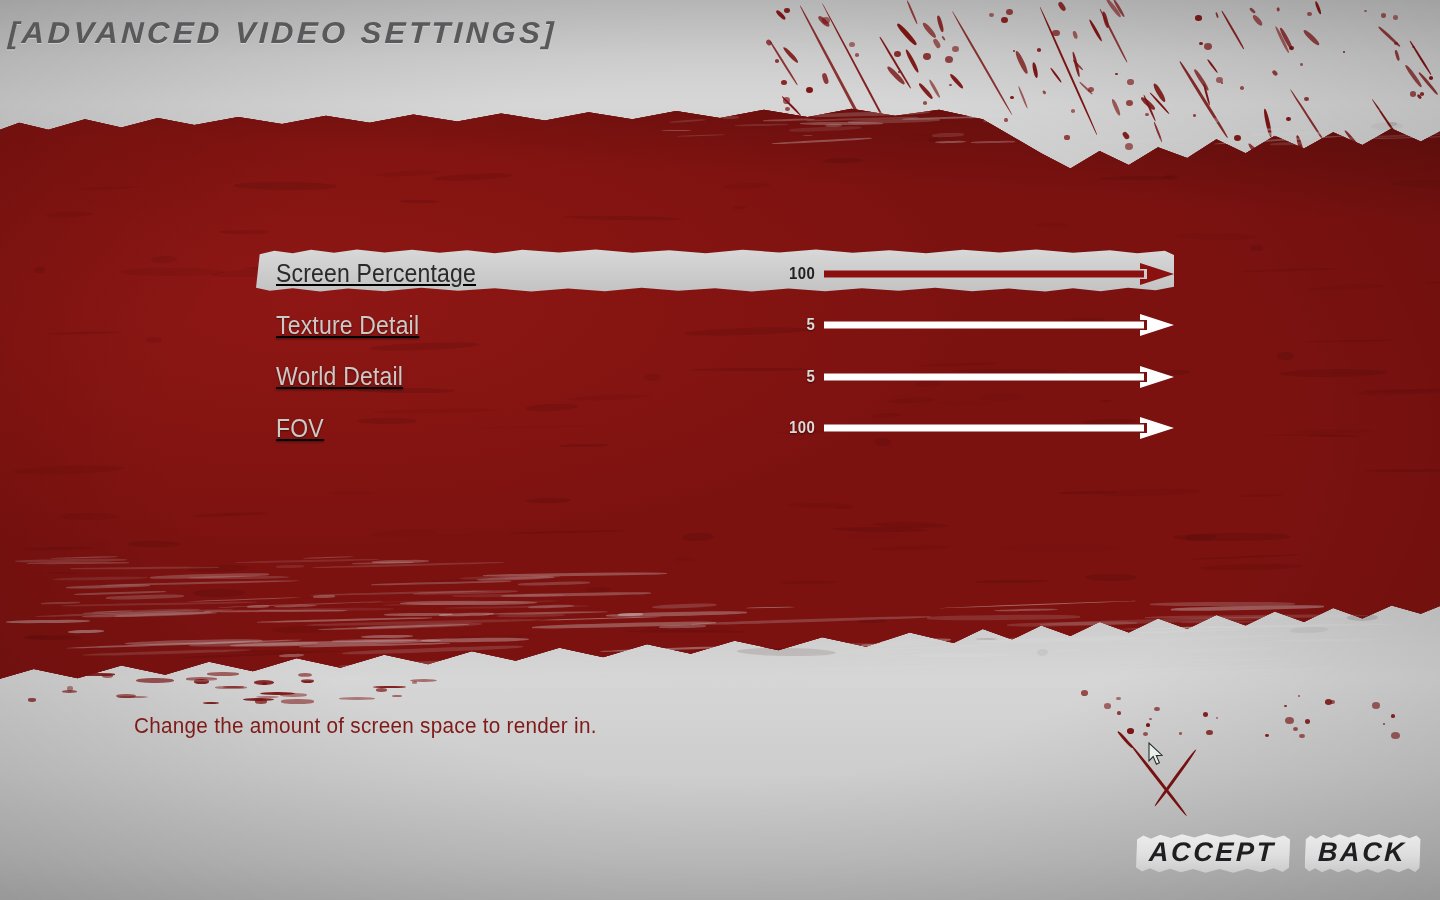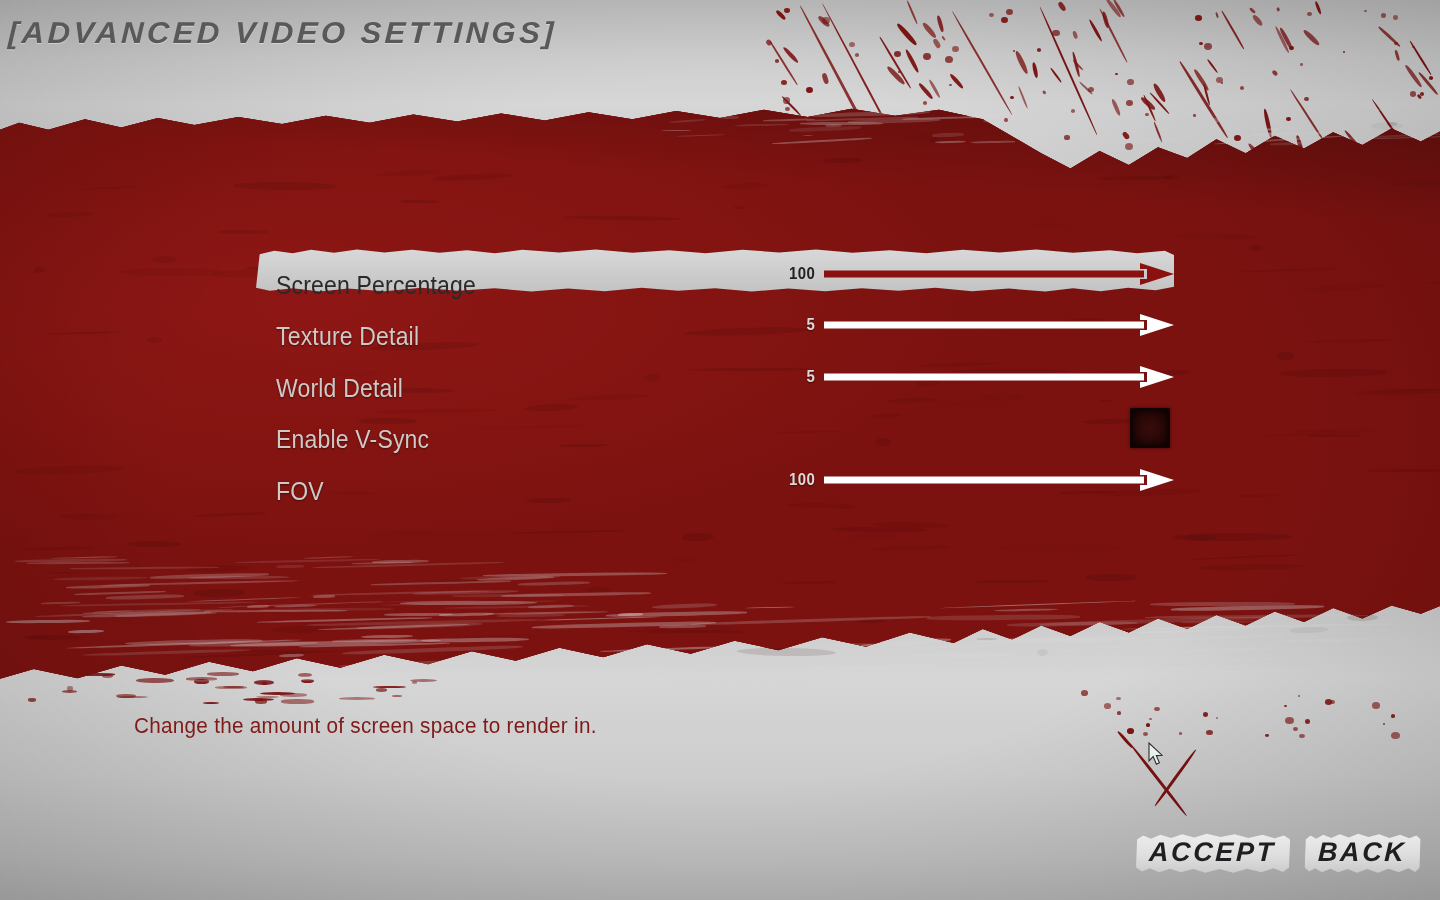--- a/index.html
+++ b/index.html
@@ -108,21 +108,22 @@
   
   #menu {
     position: absolute;
     left: 256px; top: 248px;
     width: 918px;
   }
   .row {
     position: relative;
     height: 51.5px;
     display: flex;
-    align-items: flex-end;
+    align-items: center;
+    text-decoration: underline;
   }
   .row-highlight {
     position: absolute;
     left: 0; top: 1px;
     width: 918px; height: 43px;
     background: linear-gradient(180deg, #d8d8d8 0%, #cecece 48%, #c3c3c3 100%);
     clip-path: polygon(
       0.4% 12%, 2% 4%, 4% 10%, 6% 2%, 8.5% 9%, 11% 1%, 14% 8%, 17% 2%, 20% 9%,
       23% 3%, 26% 10%, 29% 2%, 33% 8%, 37% 1%, 41% 9%, 45% 3%, 49% 10%, 53% 2%,
       57% 8%, 61% 1%, 65% 9%, 69% 3%, 73% 10%, 77% 2%, 81% 8%, 85% 1%, 89% 9%,
@@ -794,24 +795,20 @@
           <div class="slider-value">5</div>
           <div>
             <svg class="slider-arrow" width="350" height="26" viewBox="0 0 350 26">
               <line x1="0" y1="13" x2="320" y2="13" stroke="#ffffff" stroke-width="7"></line>
               <path d="M 316 2 L 316 8 L 323 8 L 323 18 L 316 18 L 316 24 L 350 13 Z" fill="#ffffff"></path>
             </svg>
           </div>
         </div>
       </div>
       <div class="row">
-        <div class="row-label">Enable V-Sync</div>
-        <div class="checkbox unchecked"></div>
-      </div>
-      <div class="row">
         <div class="row-label">FOV</div>
         <div class="control">
           <div class="slider-value">100</div>
           <div>
             <svg class="slider-arrow" width="350" height="26" viewBox="0 0 350 26">
               <line x1="0" y1="13" x2="320" y2="13" stroke="#ffffff" stroke-width="7"></line>
               <path d="M 316 2 L 316 8 L 323 8 L 323 18 L 316 18 L 316 24 L 350 13 Z" fill="#ffffff"></path>
             </svg>
           </div>
         </div>

